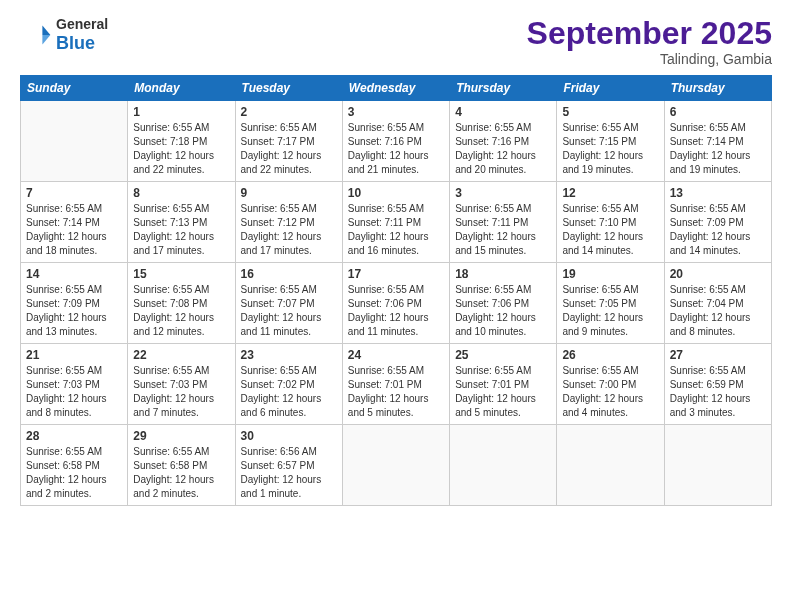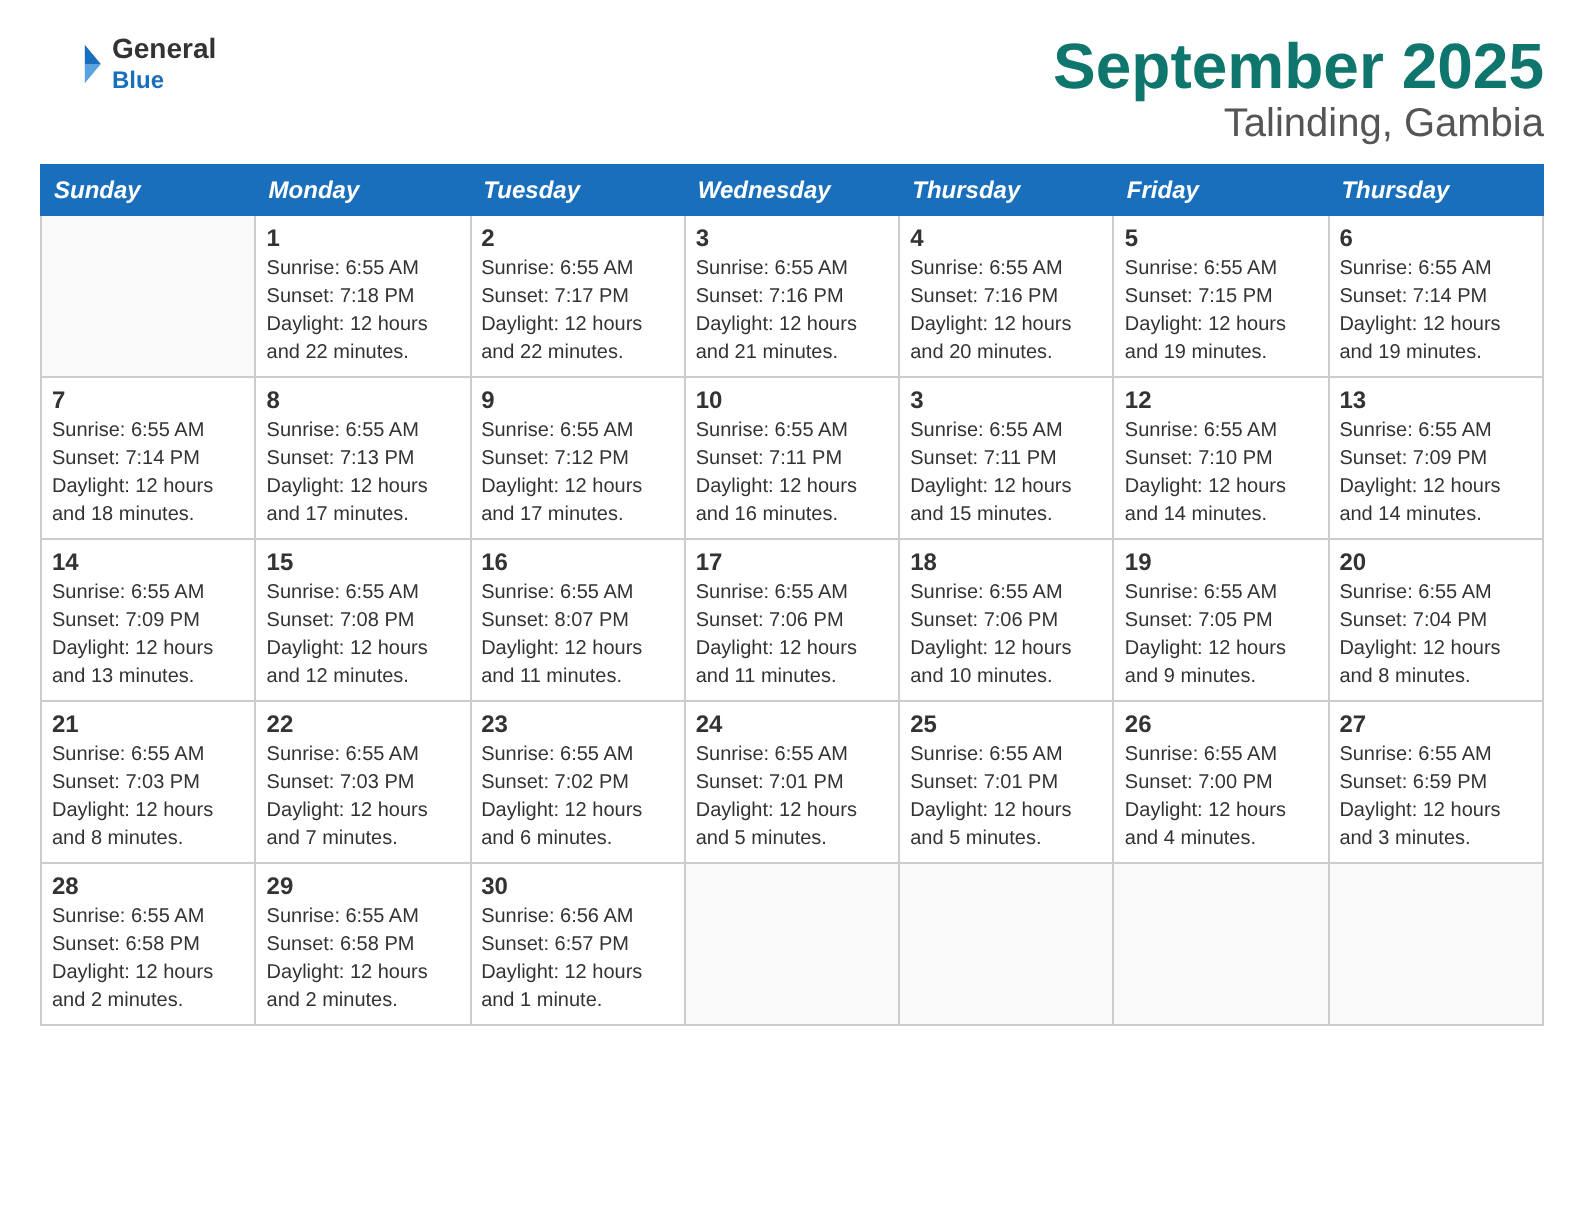--- a/index.html
+++ b/index.html
@@ -30,25 +30,25 @@
     .logo-icon {
       width: 32px;
       height: 32px;
     }
     .title-block {
       text-align: right;
     }
     .month-title {
       font-size: 32px;
       font-weight: bold;
-      color: #0f766e;
+      color: #4c1d95;
       line-height: 1.1;
     }
     .subtitle {
-      font-size: 20px;
+      font-size: 14px;
       color: #555;
     }
     .calendar {
       width: 100%;
       border-collapse: collapse;
       font-size: 10px;
     }
     .calendar th {
       background: #1a6fbc;
       color: #fff;
@@ -90,21 +90,21 @@
 
 <div class="page">
   <div class="header">
     <div class="logo">
       <svg class="logo-icon" viewBox="0 0 40 40">
         <polygon points="28,8 38,20 28,20" fill="#1a6fbc"></polygon>
         <polygon points="28,20 38,20 28,32" fill="#5ba3e0"></polygon>
       </svg>
       <div>
         <div style="font-size:14px;font-weight:bold;color:#333;line-height:1.2;">General</div>
-        <div style="font-size:12px;font-weight:bold;color:#1a6fbc;line-height:1.2;">Blue</div>
+        <div style="font-size:18px;font-weight:bold;color:#1a6fbc;line-height:1.2;">Blue</div>
       </div>
     </div>
     <div class="title-block">
       <div class="month-title">September 2025</div>
       <div class="subtitle">Talinding, Gambia</div>
     </div>
   </div>
 
   <table class="calendar">
     <thead>
@@ -226,21 +226,21 @@
           <td>
             <span class="day-num">15</span>
             <div class="day-info">Sunrise: 6:55 AM
 Sunset: 7:08 PM
 Daylight: 12 hours
 and 12 minutes.</div>
           </td>
           <td>
             <span class="day-num">16</span>
             <div class="day-info">Sunrise: 6:55 AM
-Sunset: 8:07 PM
+Sunset: 7:07 PM
 Daylight: 12 hours
 and 11 minutes.</div>
           </td>
           <td>
             <span class="day-num">17</span>
             <div class="day-info">Sunrise: 6:55 AM
 Sunset: 7:06 PM
 Daylight: 12 hours
 and 11 minutes.</div>
           </td>

